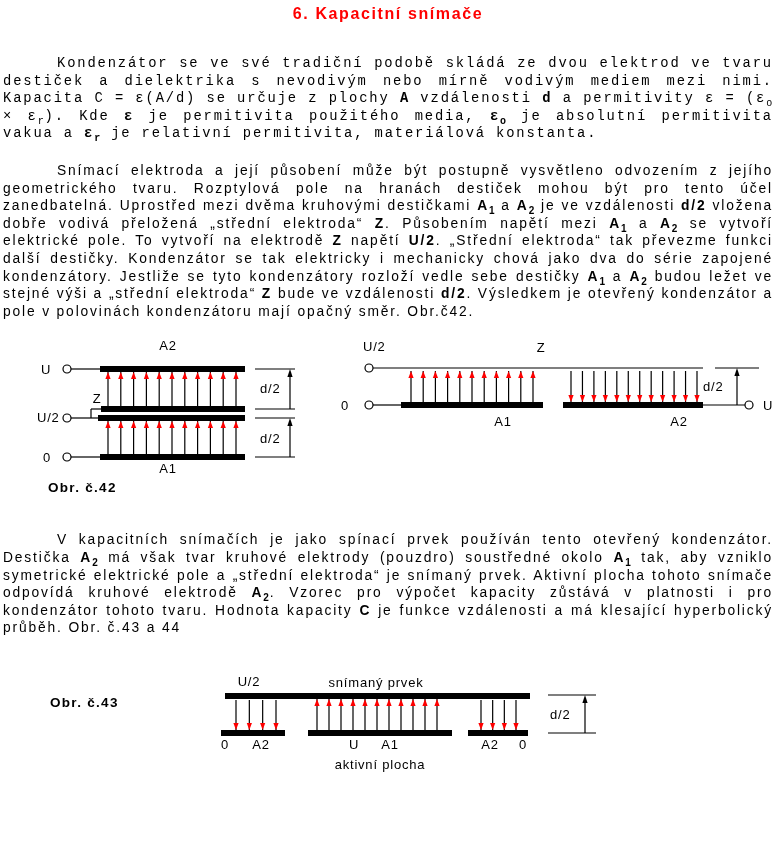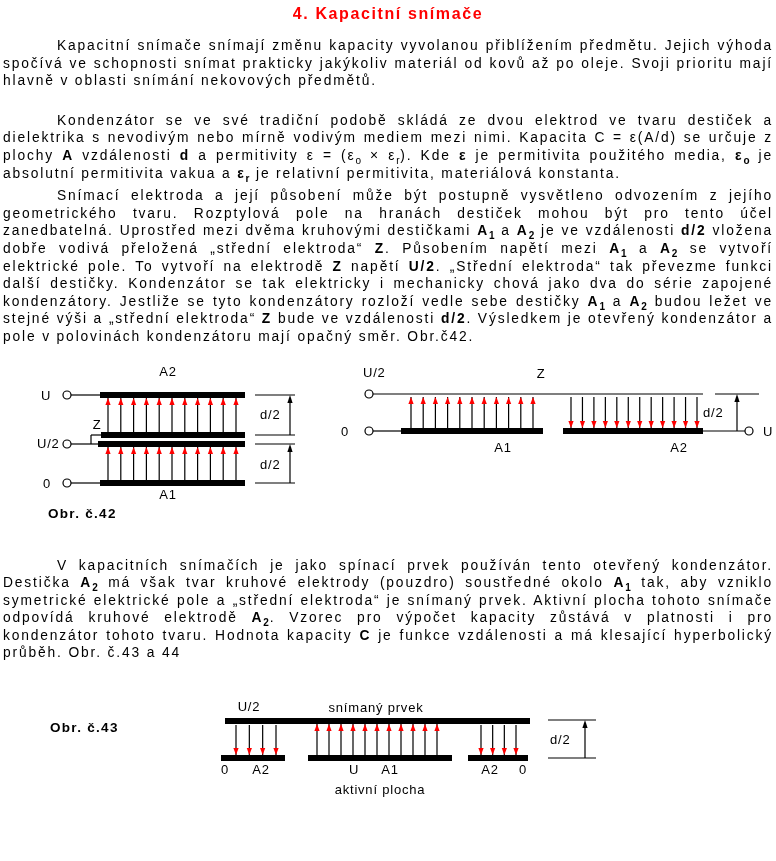--- a/index.html
+++ b/index.html
@@ -13,44 +13,43 @@
     font-size: 16px; font-weight: bold; letter-spacing: 1.6px;
   }
   .para {
     margin: 0; text-align: justify;
     font-size: 13.8px; line-height: 17.6px; letter-spacing: 1.85px;
     text-indent: 54px;
   }
   .para .b { font-weight: bold; }
   .para sub { font-size: 10px; letter-spacing: 0.8px; line-height: 0; }
   .p1 { margin-top: 14px; }
-  .p2 { margin-top: 22px; }
-  .p3 { margin-top: 5px; }
+  .p2 { margin-top: 32px; font-family: Liberation Mono, monospace; }
+  .p3 { margin-top: 19px; }
   .p4 { margin-top: 25px; }
   .figure { display: block; }
   .fig42 { margin-top: 11px; }
   .fig43 { margin-top: 18px; }
   svg text {
     font-family: "Liberation Sans", sans-serif;
     font-size: 13px; fill: #000; letter-spacing: 0.8px;
   }
   svg text.caption { font-weight: bold; font-size: 13.5px; letter-spacing: 1.3px; }
   svg line, svg polyline { stroke: #000; stroke-width: 1.2; fill: none; }
   svg rect.plate { fill: #000; }
   svg circle.term { fill: #fff; stroke: #000; stroke-width: 1.2; }
   svg polygon.dimhead { fill: #000; }
 </style>
 </head>
 <body>
 
 <div class="page">
 
-  <h1 class="title" style="color: rgb(255, 0, 0);">4. Kapacitní snímače</h1>
-
-  <p class="para p1"><span>Kapacitní snímače snímají změnu kapacity vyvolanou přiblížením předmětu. Jejich výhoda spočívá ve schopnosti snímat prakticky jakýkoliv materiál od kovů až po oleje. Svoji prioritu mají hlavně v oblasti snímání nekovových předmětů.</span></p>
+  <h1 class="title" style="color: rgb(255, 0, 0);">6. Kapacitní snímače</h1>
+
   <p class="para p2"><span>Kondenzátor se ve své tradiční podobě skládá ze dvou elektrod ve tvaru destiček a dielektrika s nevodivým nebo mírně vodivým mediem mezi nimi. Kapacita C = ε(A/d) se určuje z plochy </span><span class="b">A</span><span> vzdálenosti </span><span class="b">d</span><span> a permitivity ε = (ε</span><sub>o</sub><span> × ε</span><sub>r</sub><span>). Kde </span><span class="b">ε</span><span> je permitivita použitého media, </span><span class="b">ε</span><sub class="b">o</sub><span> je absolutní permitivita vakua a </span><span class="b">ε</span><sub class="b">r</sub><span> je relativní permitivita, materiálová konstanta.</span></p>
   <p class="para p3"><span>Snímací elektroda a její působení může být postupně vysvětleno odvozením z jejího geometrického tvaru. Rozptylová pole na hranách destiček mohou být pro tento účel zanedbatelná. Uprostřed mezi dvěma kruhovými destičkami </span><span class="b">A</span><sub class="b">1</sub><span> a </span><span class="b">A</span><sub class="b">2</sub><span> je ve vzdálenosti </span><span class="b">d/2</span><span> vložena dobře vodivá přeložená „střední elektroda“ </span><span class="b">Z</span><span>. Působením napětí mezi </span><span class="b">A</span><sub class="b">1</sub><span> a </span><span class="b">A</span><sub class="b">2</sub><span> se vytvoří elektrické pole. To vytvoří na elektrodě </span><span class="b">Z</span><span> napětí </span><span class="b">U/2</span><span>. „Střední elektroda“ tak převezme funkci další destičky. Kondenzátor se tak elektricky i mechanicky chová jako dva do série zapojené kondenzátory. Jestliže se tyto kondenzátory rozloží vedle sebe destičky </span><span class="b">A</span><sub class="b">1</sub><span> a </span><span class="b">A</span><sub class="b">2</sub><span> budou ležet ve stejné výši a „střední elektroda“ </span><span class="b">Z</span><span> bude ve vzdálenosti </span><span class="b">d/2</span><span>. Výsledkem je otevřený kondenzátor a pole v polovinách kondenzátoru mají opačný směr. Obr.č42.</span></p>
 
   <svg class="figure fig42" width="770" height="175" viewBox="0 0 770 175">
     <g>
       <text x="165" y="19" text-anchor="middle">A2</text>
       <text x="43" y="43" text-anchor="middle">U</text>
       <text x="94" y="72" text-anchor="middle">Z</text>
       <text x="34" y="91">U/2</text>
       <text x="44" y="131" text-anchor="middle">0</text>

